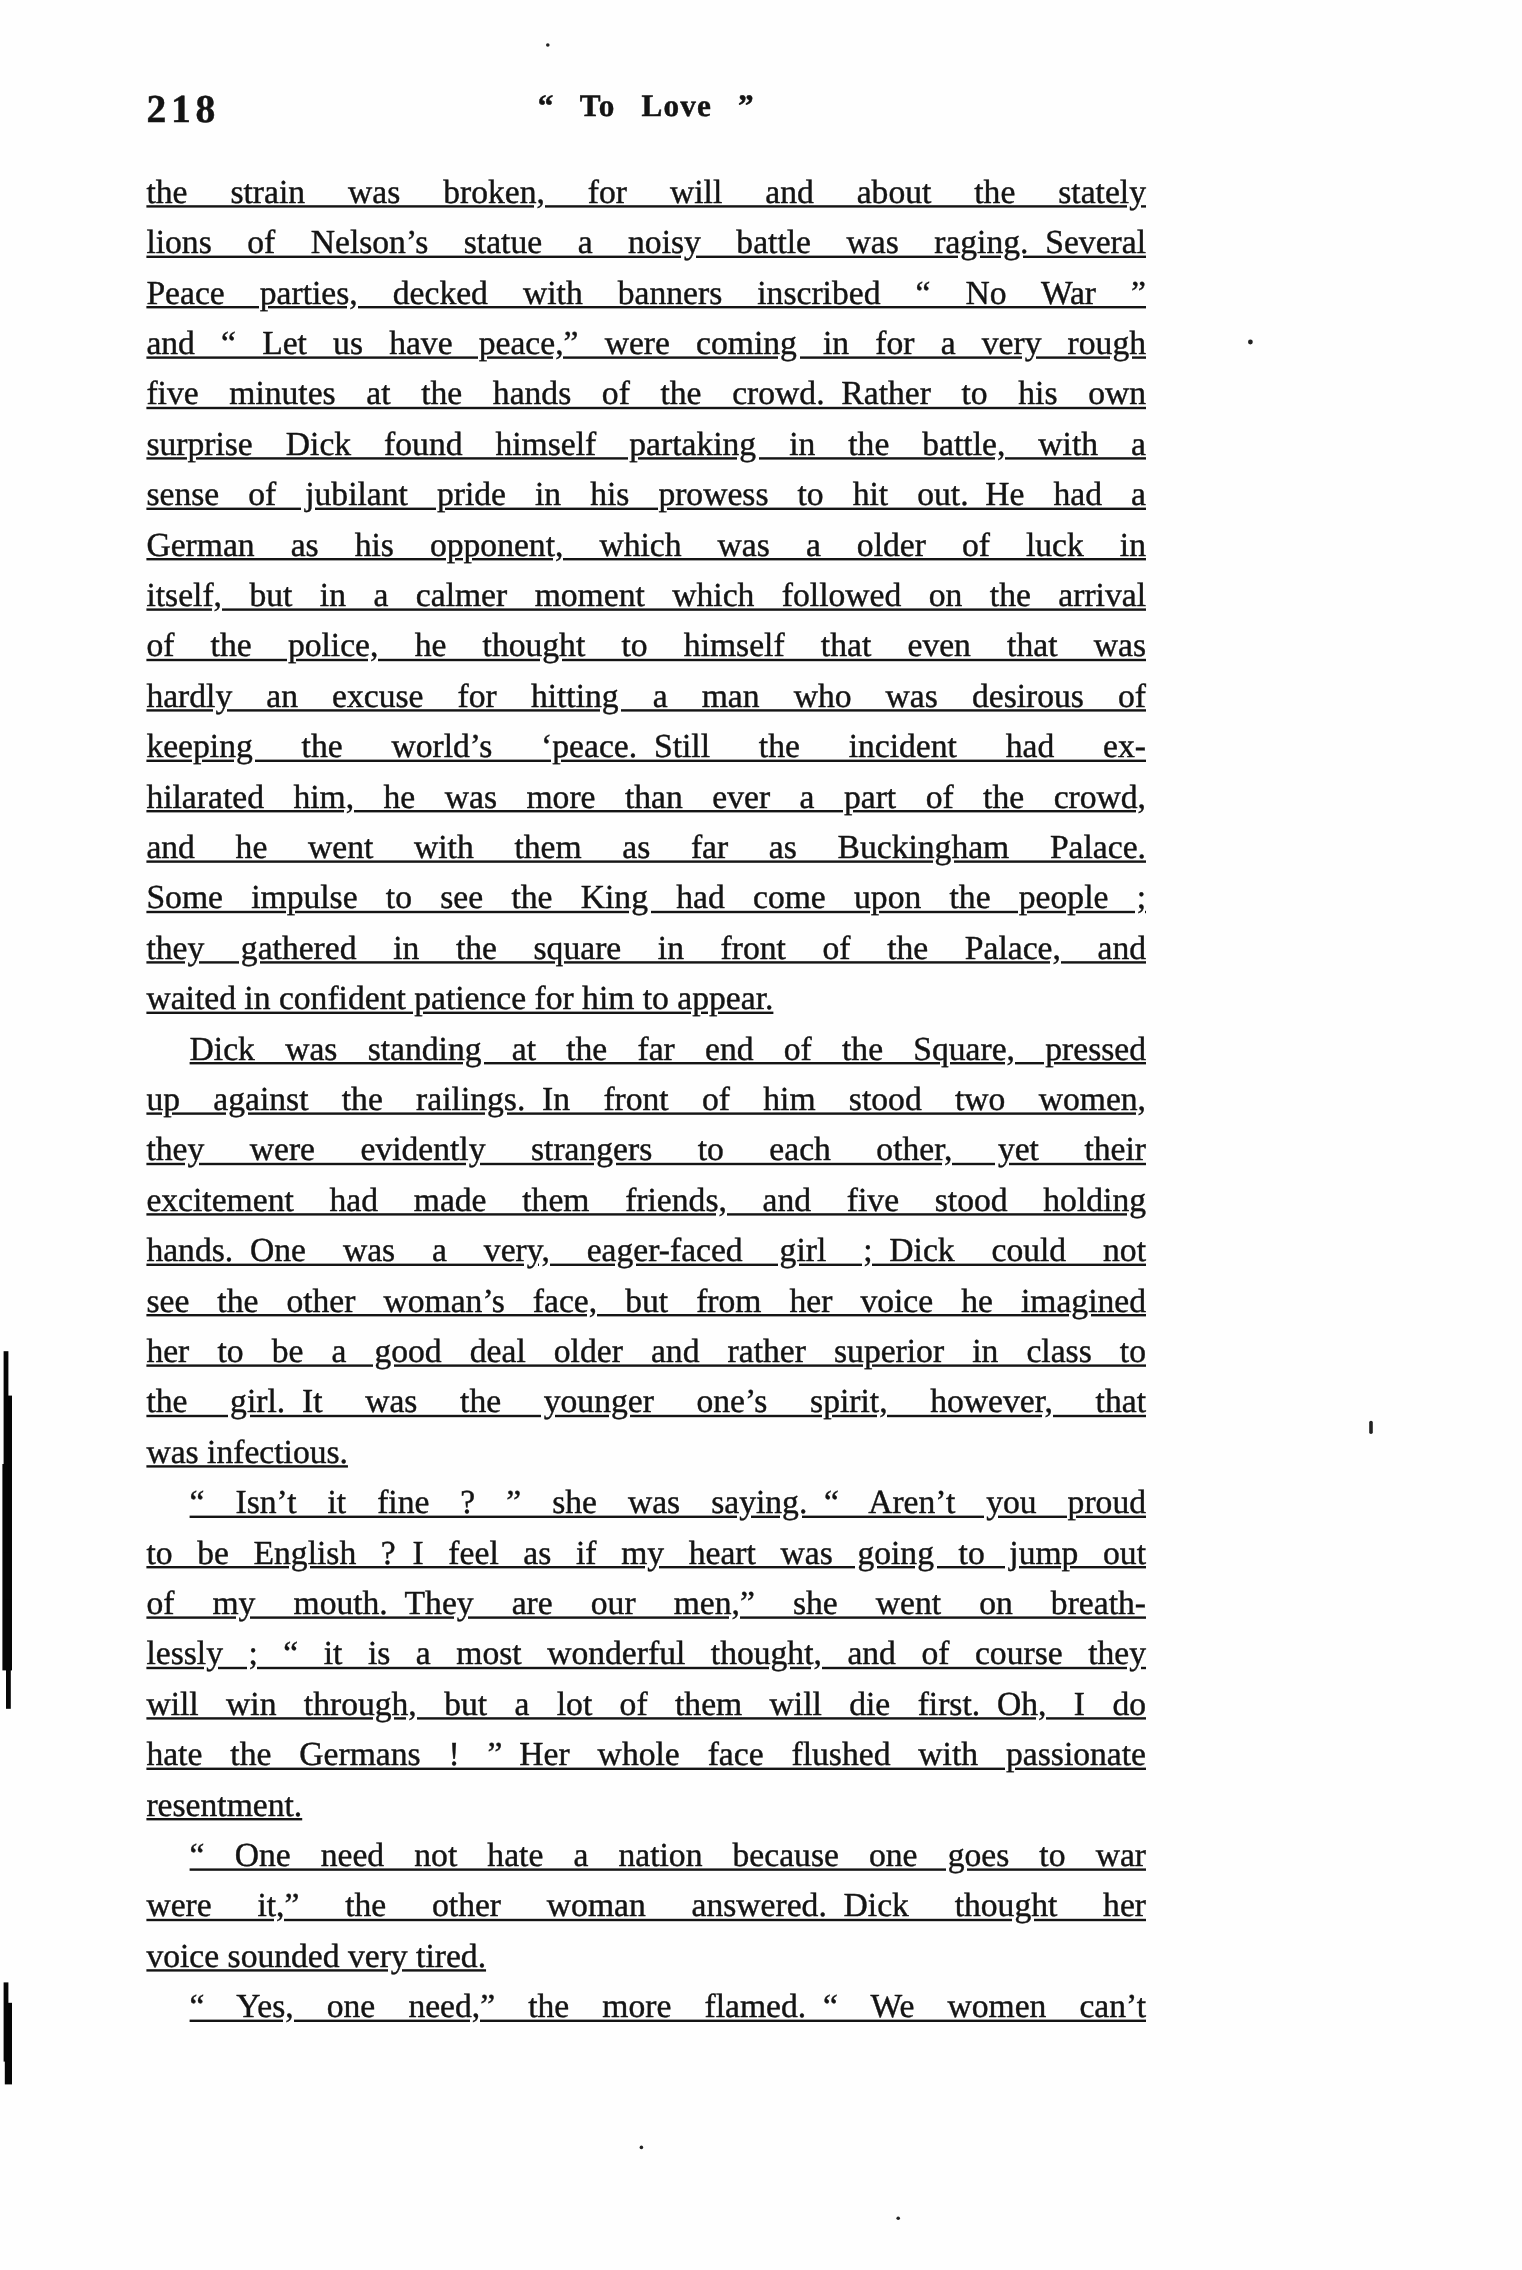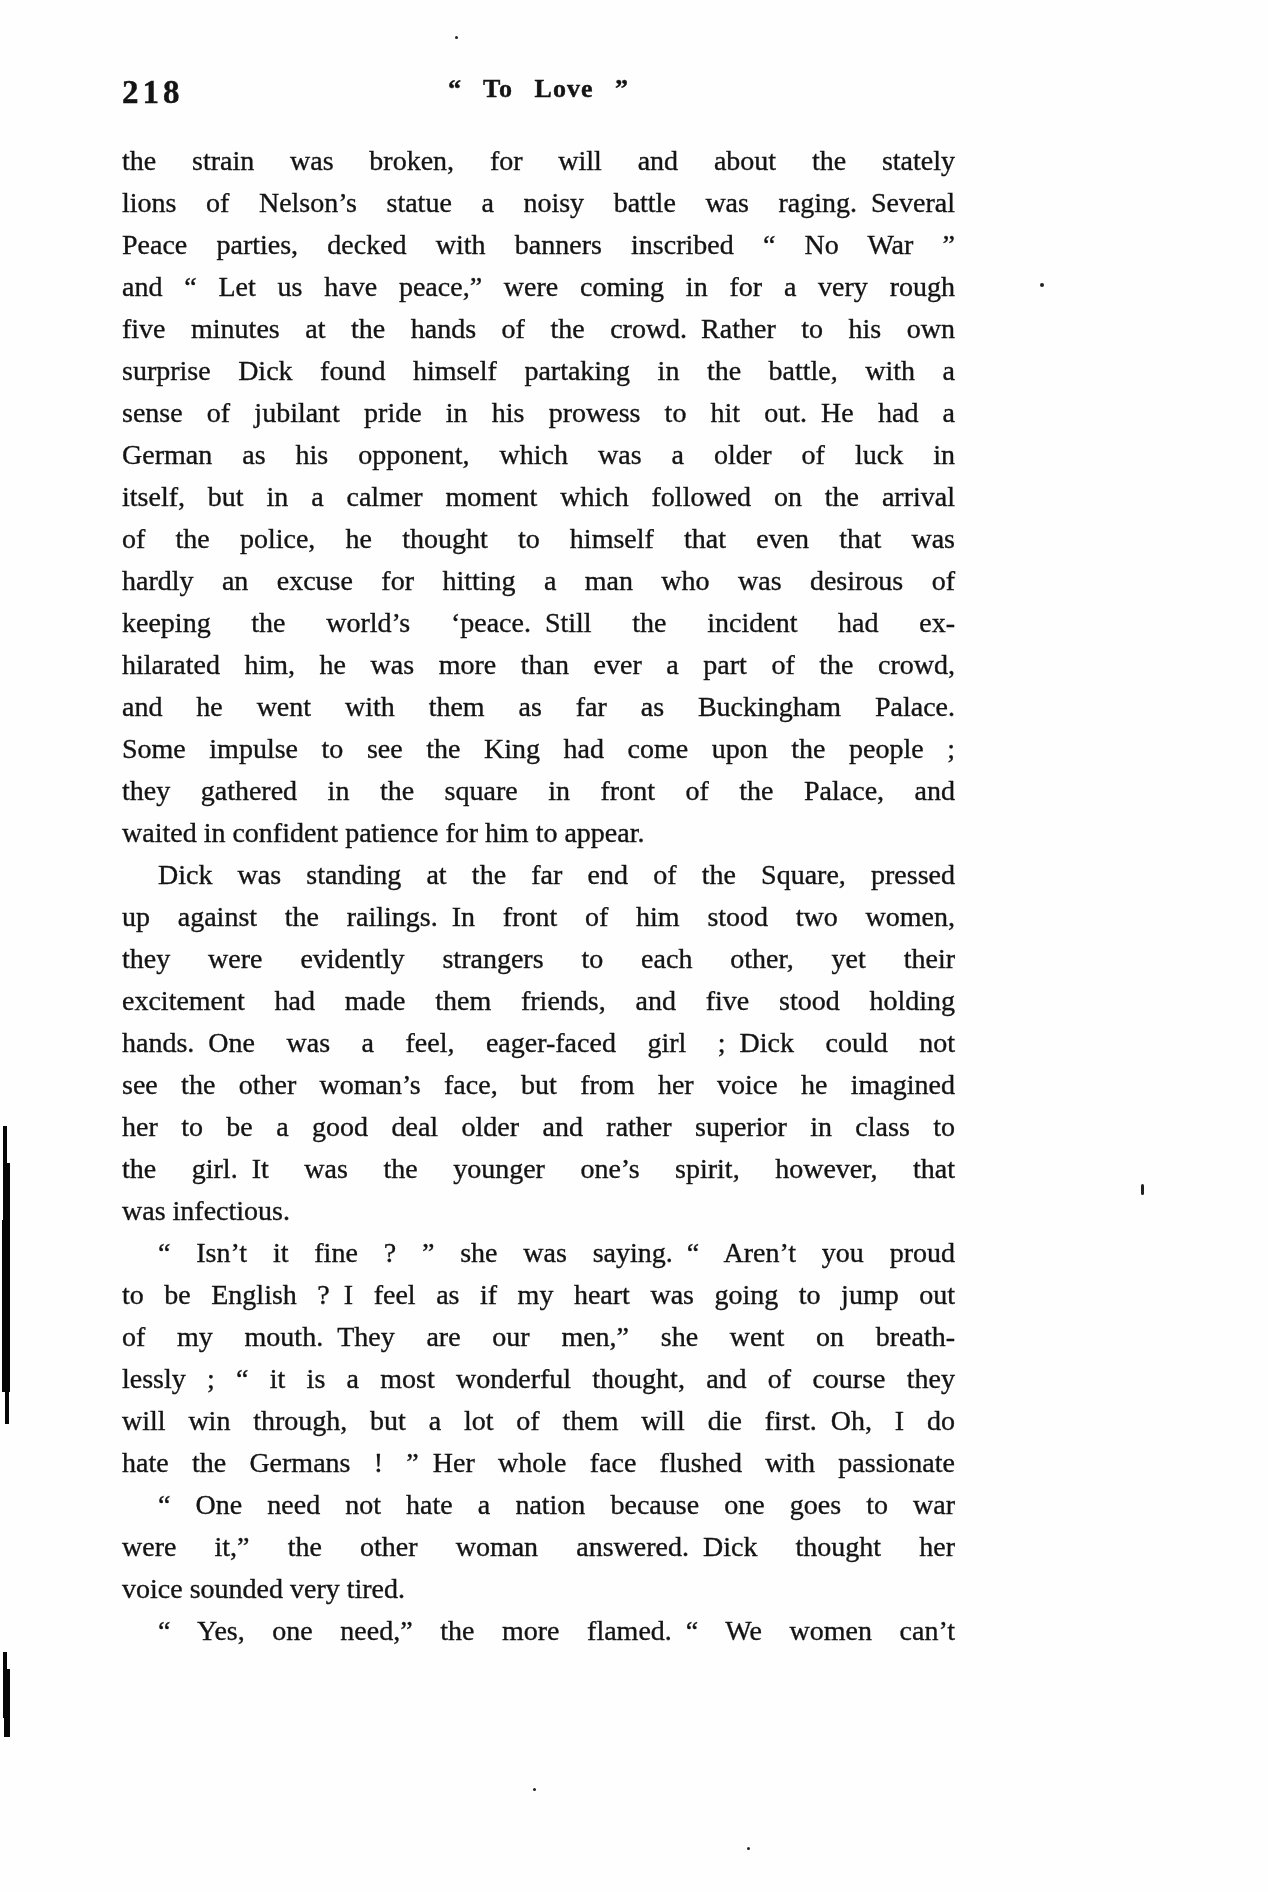--- a/index.html
+++ b/index.html
@@ -18,20 +18,21 @@
   .page {
     position: absolute;
     inset: 0;
     background: #fefefe;
   }
   .page-content {
     position: absolute;
     left: 122px;
     top: 74px;
     width: 833px;
+    text-decoration: underline;
   }
   .page-header {
     position: relative;
     height: 66px;
   }
   .page-number {
     position: absolute;
     left: 0;
     top: 0;
     font-size: 33px;
@@ -113,31 +114,32 @@
         <div class="line">keeping the world’s ‘peace. Still the incident had ex-</div>
         <div class="line">hilarated him, he was more than ever a part of the crowd,</div>
         <div class="line">and he went with them as far as Buckingham Palace.</div>
         <div class="line">Some impulse to see the King had come upon the people ;</div>
         <div class="line">they gathered in the square in front of the Palace, and</div>
         <div class="line para-end">waited in confident patience for him to appear.</div>
         <div class="line indent">Dick was standing at the far end of the Square, pressed</div>
         <div class="line">up against the railings. In front of him stood two women,</div>
         <div class="line">they were evidently strangers to each other, yet their</div>
         <div class="line">excitement had made them friends, and five stood holding</div>
-        <div class="line">hands. One was a feel, eager-faced girl ; Dick could not</div>
+        <div class="line">hands. One was a very, eager-faced girl ; Dick could not</div>
         <div class="line">see the other woman’s face, but from her voice he imagined</div>
         <div class="line">her to be a good deal older and rather superior in class to</div>
         <div class="line">the girl. It was the younger one’s spirit, however, that</div>
         <div class="line para-end">was infectious.</div>
         <div class="line indent">“ Isn’t it fine ? ” she was saying. “ Aren’t you proud</div>
         <div class="line">to be English ? I feel as if my heart was going to jump out</div>
         <div class="line">of my mouth. They are our men,” she went on breath-</div>
         <div class="line">lessly ; “ it is a most wonderful thought, and of course they</div>
         <div class="line">will win through, but a lot of them will die first. Oh, I do</div>
         <div class="line">hate the Germans ! ” Her whole face flushed with passionate</div>
+        <div class="line para-end">resentment.</div>
         <div class="line indent">“ One need not hate a nation because one goes to war</div>
         <div class="line">were it,” the other woman answered. Dick thought her</div>
         <div class="line para-end">voice sounded very tired.</div>
         <div class="line indent">“ Yes, one need,” the more flamed. “ We women can’t</div>
       </div>
   </div>
 
   <div class="streak s1"></div>
   <div class="streak s2"></div>
   <div class="speck a"></div>

